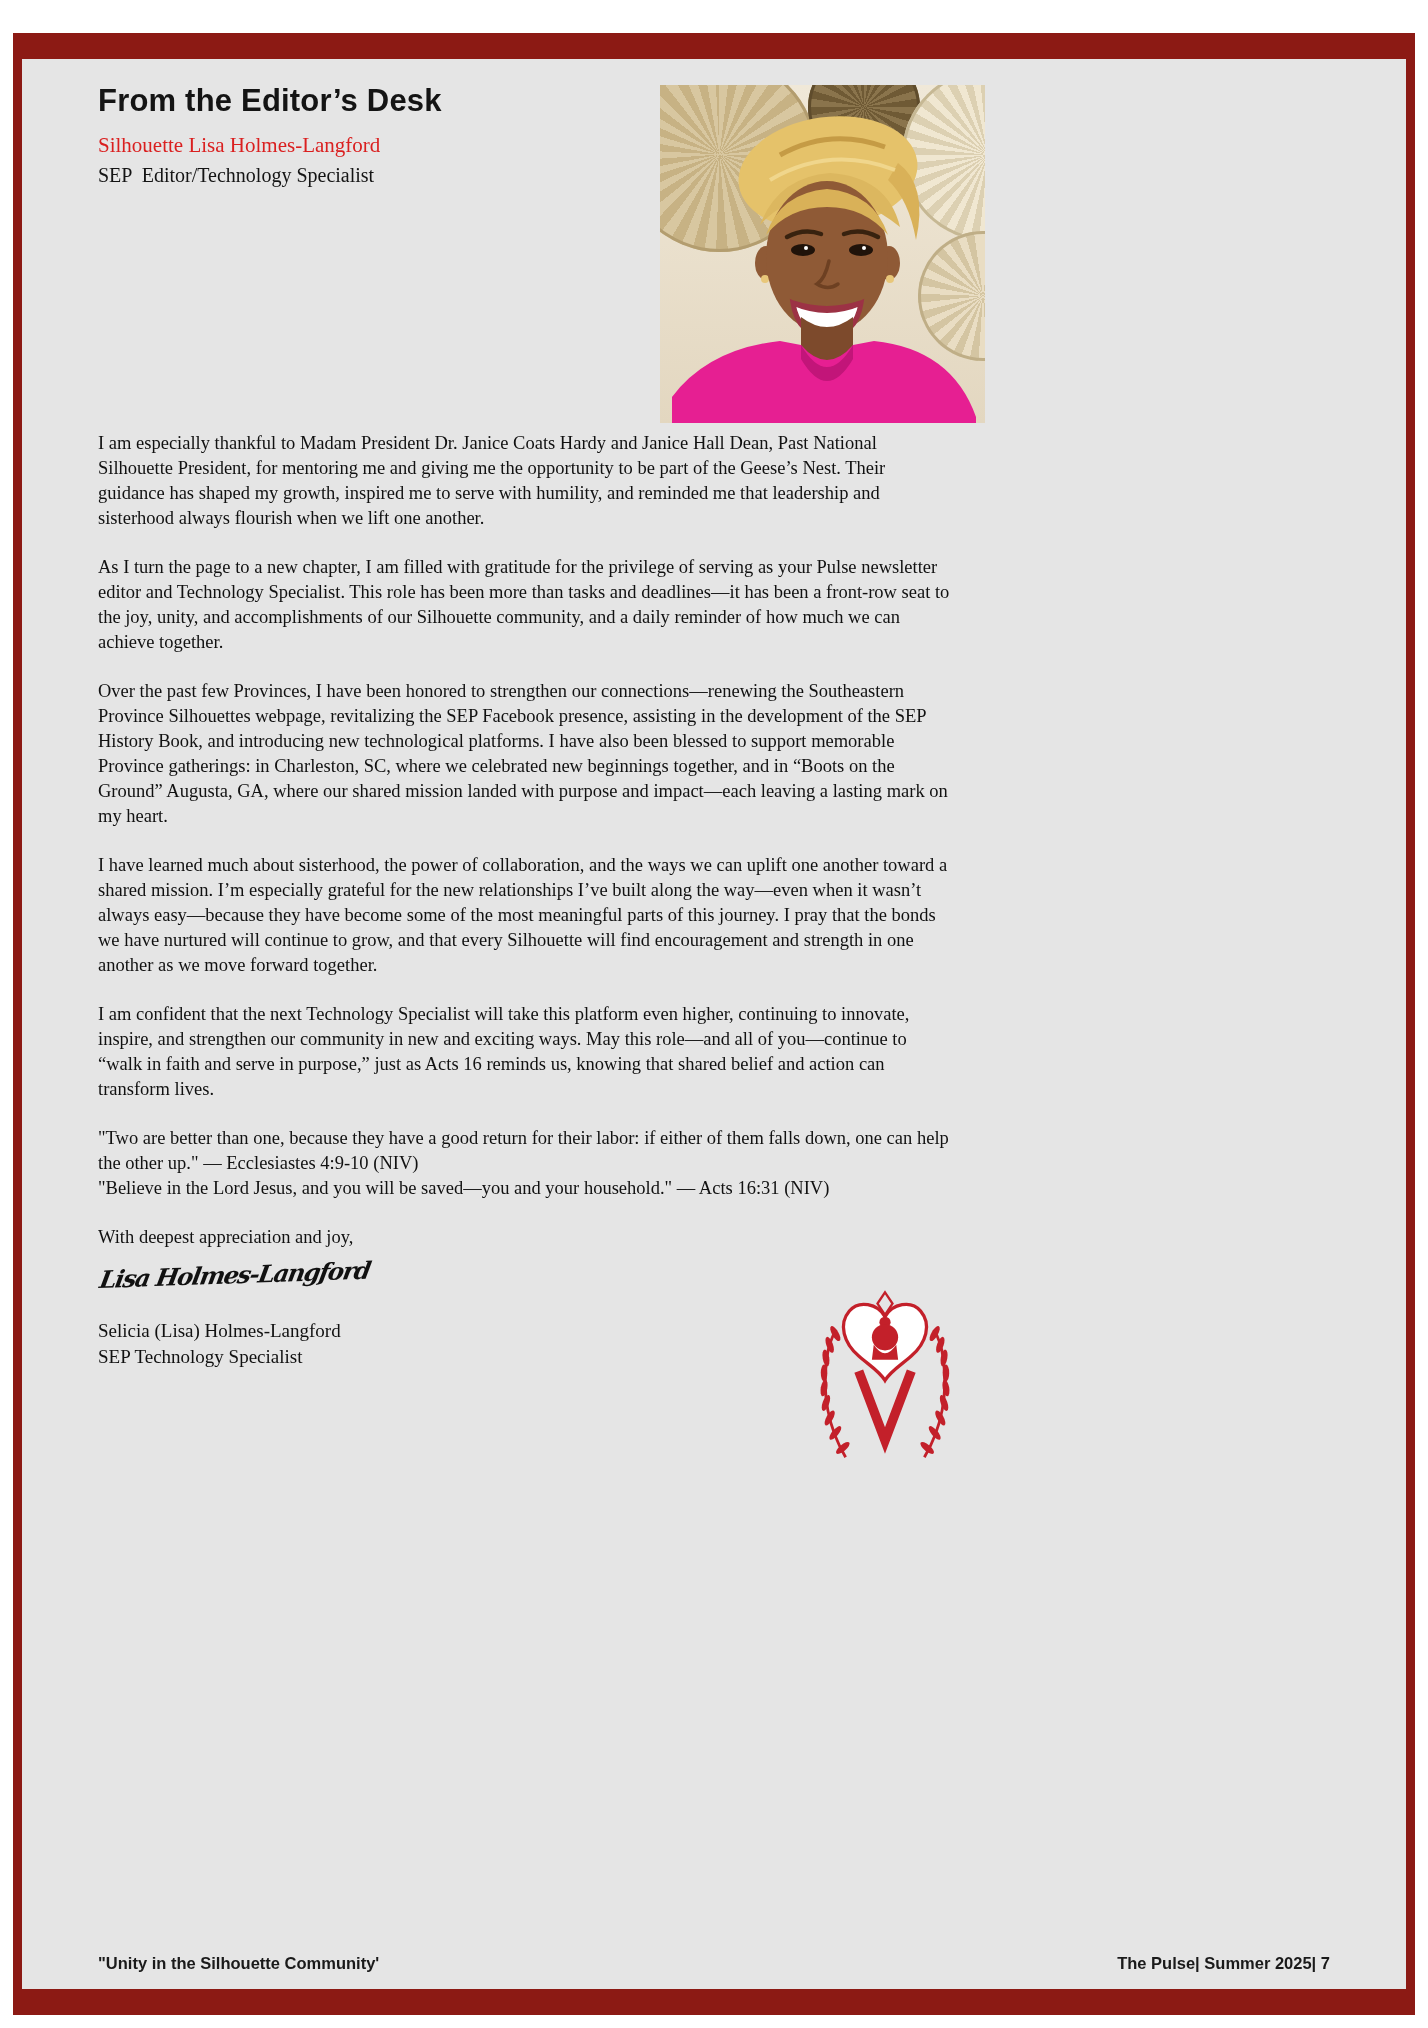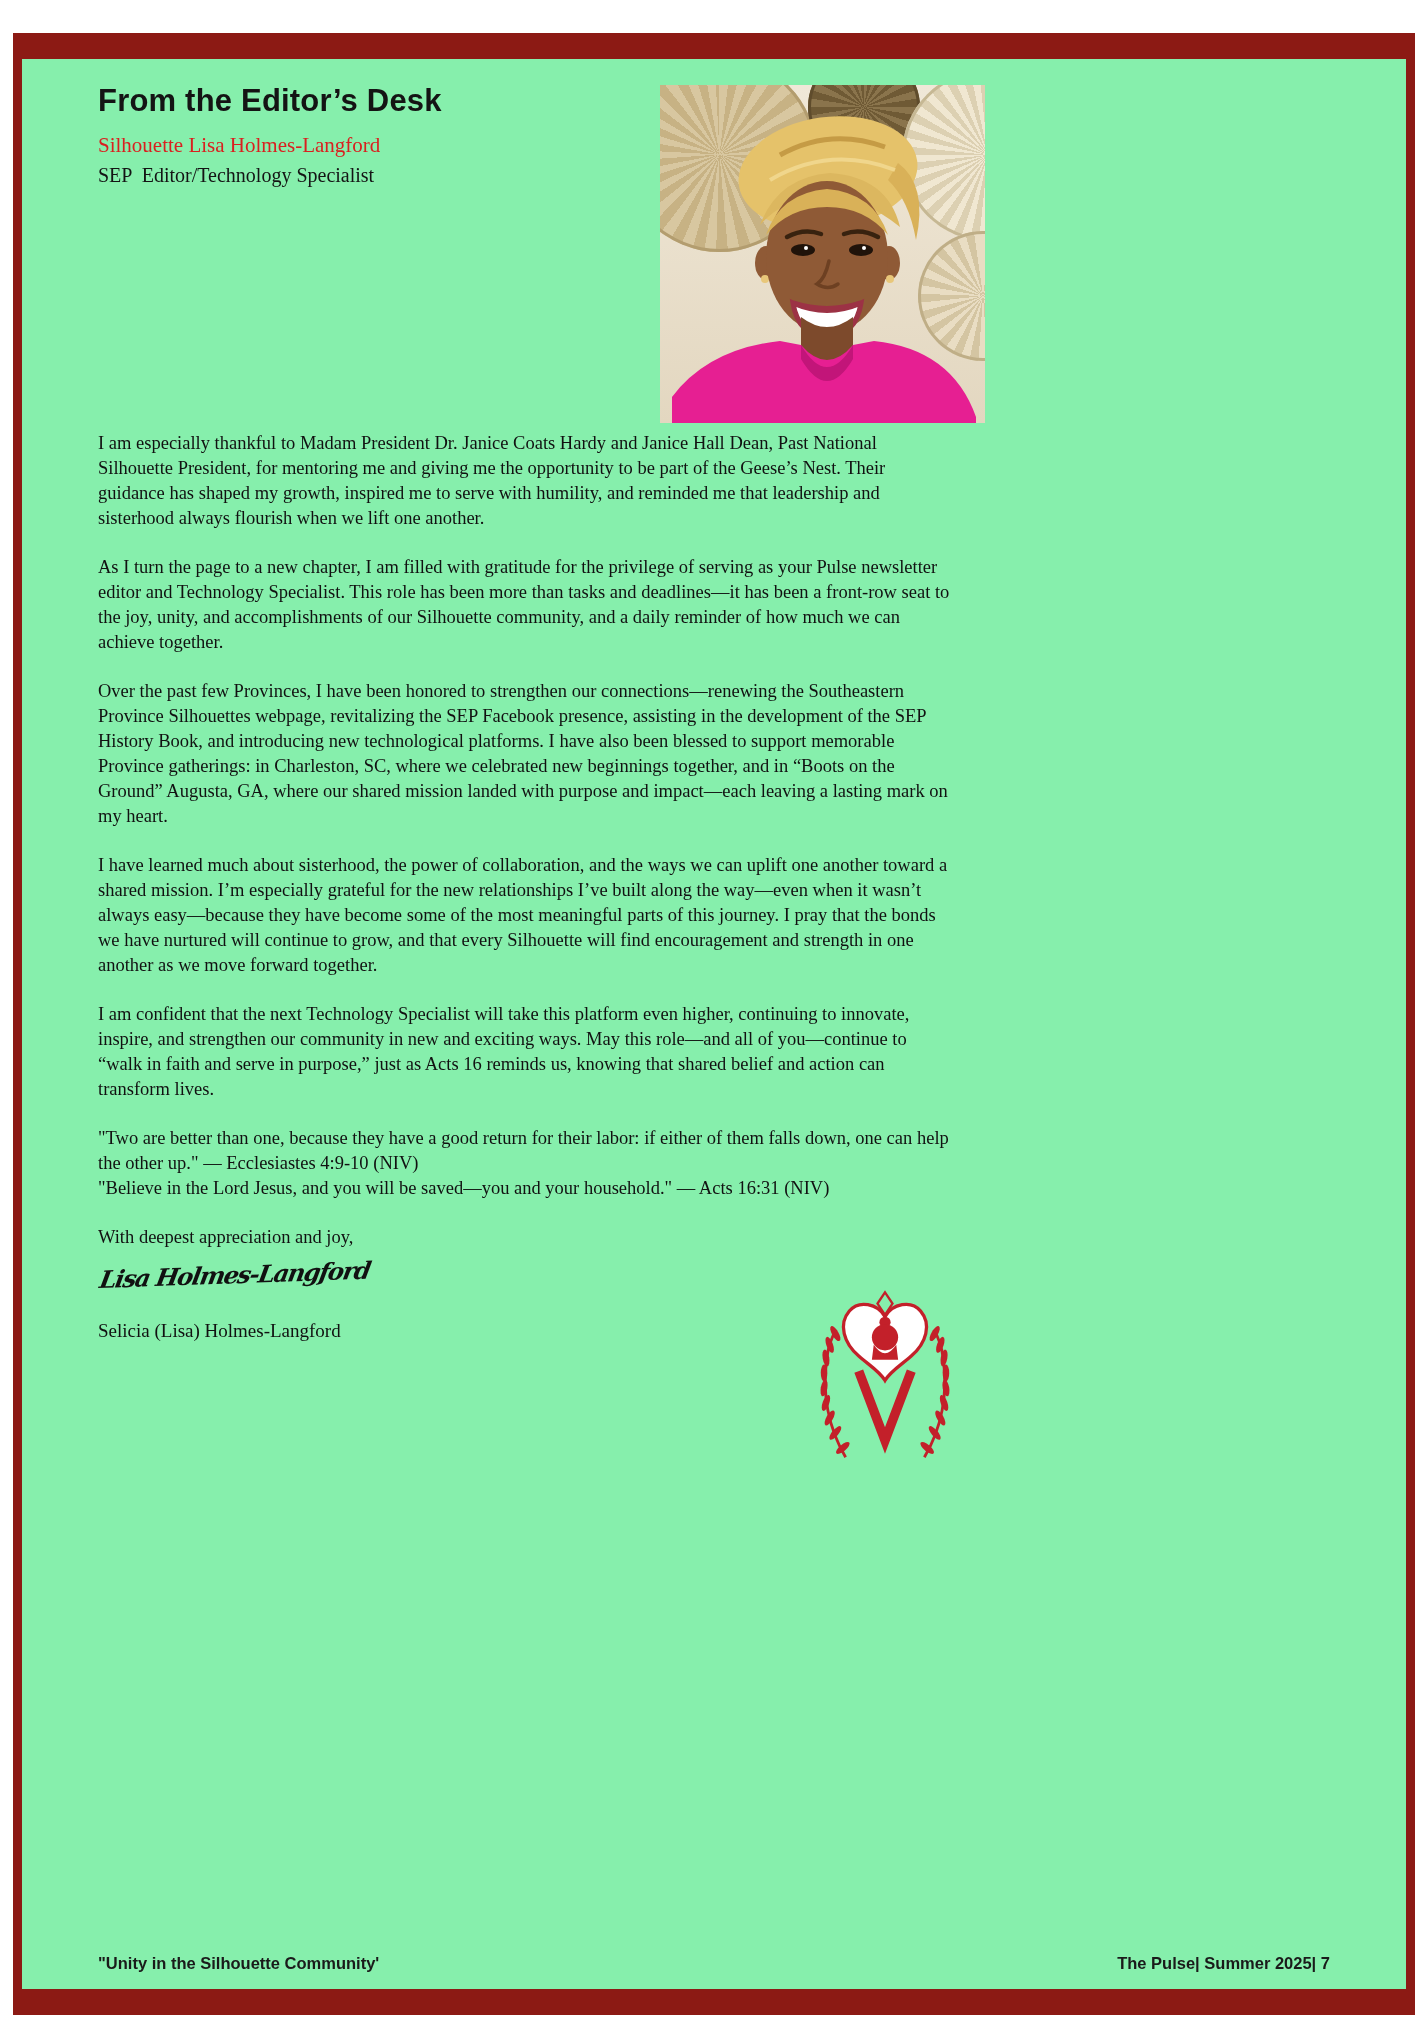--- a/index.html
+++ b/index.html
@@ -13,21 +13,21 @@
     color: #1a1a1a;
   }
   .frame {
     position: absolute;
     left: 13px; top: 33px;
     width: 1402px; height: 1982px;
     box-sizing: border-box;
     border-style: solid;
     border-color: #8c1a14;
     border-width: 26px 9px 26px 9px;
-    background: #86efac;
+    background: #e5e5e5;
   }
   
   .header { position: absolute; left: 76px; top: 24px; }
   .title {
     font-family: "Liberation Sans", sans-serif;
     font-size: 31px; font-weight: 700; color: #141414;
     margin: 0 0 14px 0; letter-spacing: 0.2px;
   }
   .author {
     font-size: 21px; color: #da1f1f; margin: 0 0 6px 0;
@@ -150,20 +150,21 @@
       <p>I am especially thankful to Madam President Dr. Janice Coats Hardy and Janice Hall Dean, Past National Silhouette President, for mentoring me and giving me the opportunity to be part of the Geese’s Nest. Their guidance has shaped my growth, inspired me to serve with humility, and reminded me that leadership and sisterhood always flourish when we lift one another.</p>
       <p>As I turn the page to a new chapter, I am filled with gratitude for the privilege of serving as your Pulse newsletter editor and Technology Specialist. This role has been more than tasks and deadlines—it has been a front-row seat to the joy, unity, and accomplishments of our Silhouette community, and a daily reminder of how much we can achieve together.</p>
       <p>Over the past few Provinces, I have been honored to strengthen our connections—renewing the Southeastern Province Silhouettes webpage, revitalizing the SEP Facebook presence, assisting in the development of the SEP History Book, and introducing new technological platforms. I have also been blessed to support memorable Province gatherings: in Charleston, SC, where we celebrated new beginnings together, and in “Boots on the Ground” Augusta, GA, where our shared mission landed with purpose and impact—each leaving a lasting mark on my heart.</p>
       <p>I have learned much about sisterhood, the power of collaboration, and the ways we can uplift one another toward a shared mission. I’m especially grateful for the new relationships I’ve built along the way—even when it wasn’t always easy—because they have become some of the most meaningful parts of this journey. I pray that the bonds we have nurtured will continue to grow, and that every Silhouette will find encouragement and strength in one another as we move forward together.</p>
       <p>I am confident that the next Technology Specialist will take this platform even higher, continuing to innovate, inspire, and strengthen our community in new and exciting ways. May this role—and all of you—continue to “walk in faith and serve in purpose,” just as Acts 16 reminds us, knowing that shared belief and action can transform lives.</p>
       <p class="tight">"Two are better than one, because they have a good return for their labor: if either of them falls down, one can help the other up." — Ecclesiastes 4:9-10 (NIV)</p>
       <p>"Believe in the Lord Jesus, and you will be saved—you and your household." — Acts 16:31 (NIV)</p>
       <p class="vale">With deepest appreciation and joy,</p>
       <div class="signature">Lisa Holmes-Langford</div>
       <div class="closing-name">Selicia (Lisa) Holmes-Langford</div>
+      <div class="closing-title">SEP Technology Specialist</div>
     </div>
 
     <div class="logo">
       <svg width="150" height="185" viewBox="0 0 160 190">
 
         <g fill="none" stroke="#c3202a" stroke-width="3">
           <path d="M38,178 Q10,130 18,72 Q20,55 28,42"></path>
           <path d="M122,178 Q150,130 142,72 Q140,55 132,42"></path>
         </g>
         <g fill="#c3202a">

